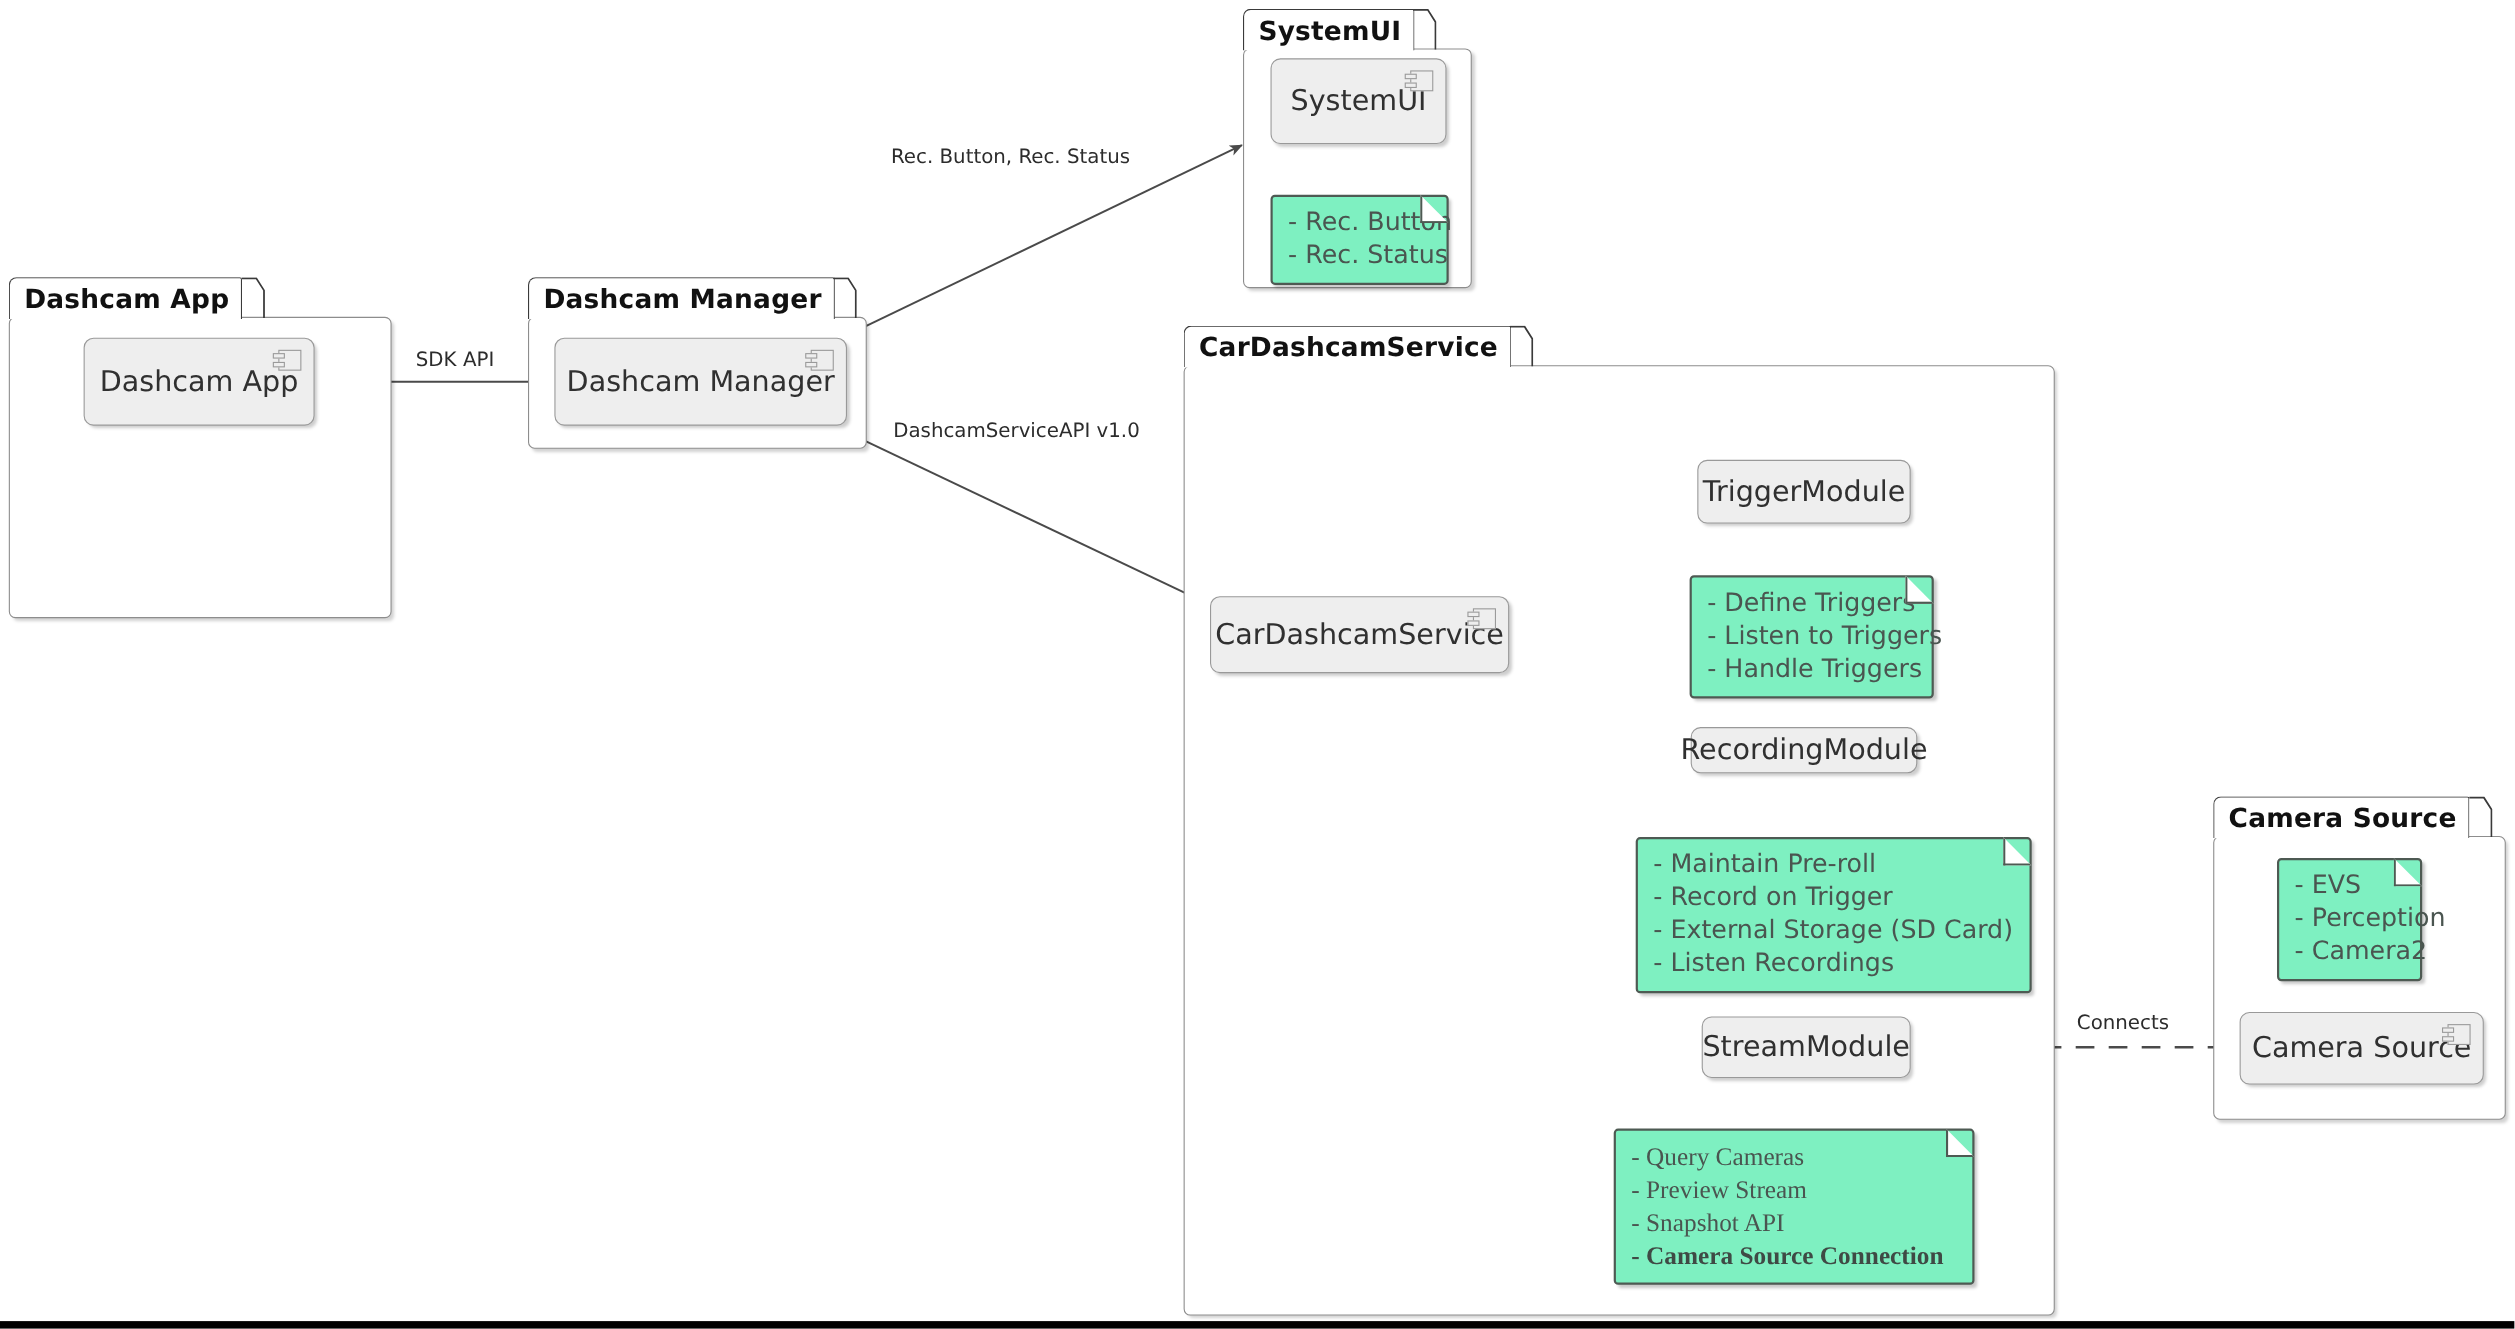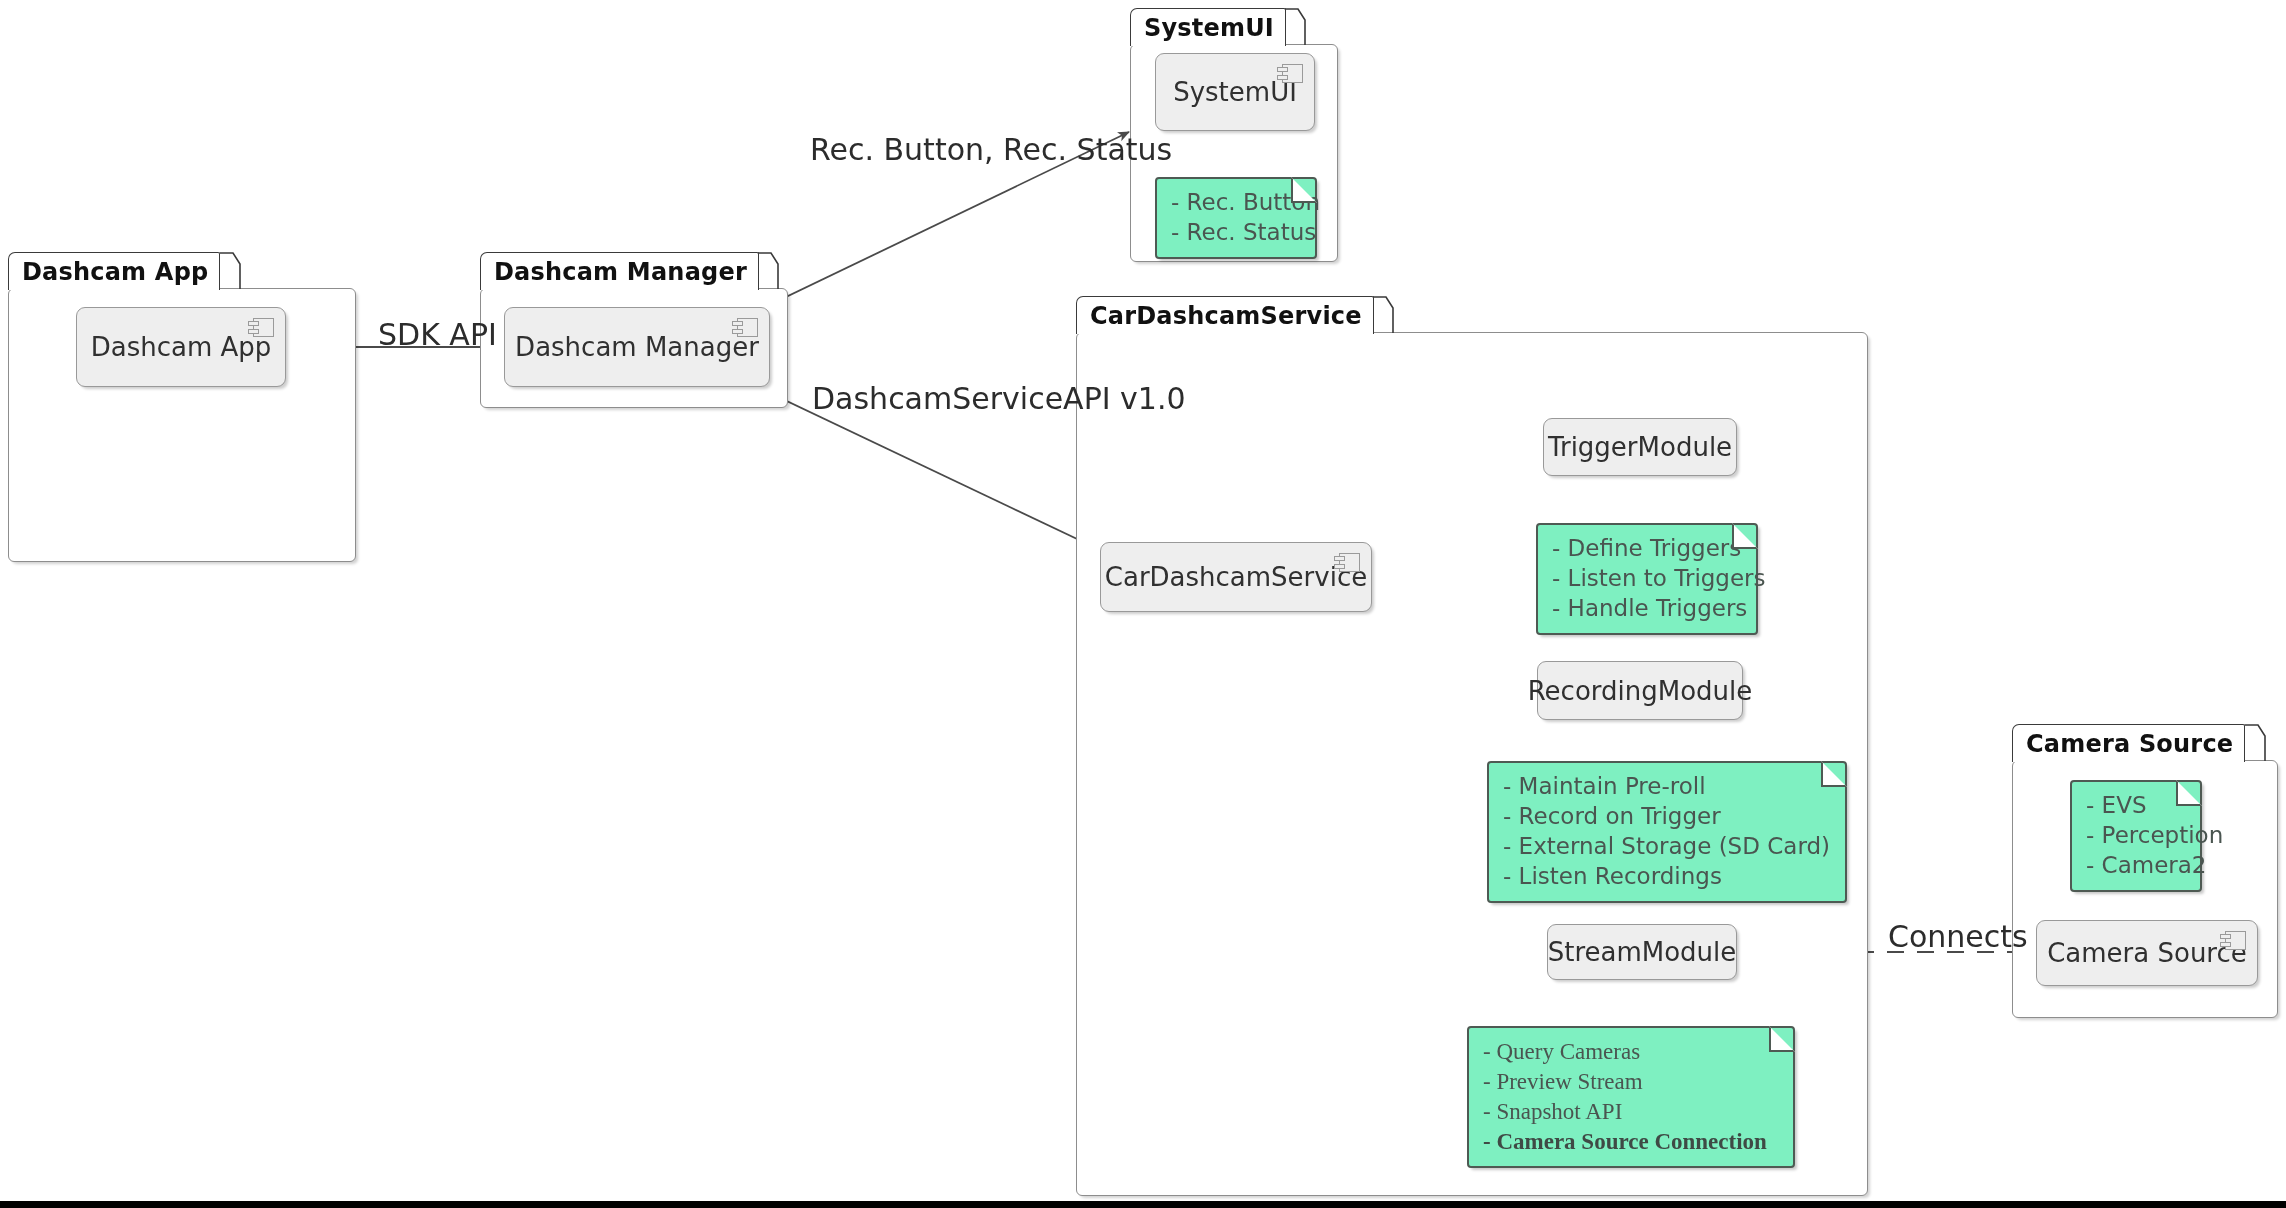--- a/index.html
+++ b/index.html
@@ -71,21 +71,21 @@
     background:#ffffff;
     border-left:2px solid #4e5a53;border-bottom:2px solid #4e5a53;
     clip-path:polygon(0 0,100% 100%,0 100%);
     transform:none;
   }
   .note-line{white-space:pre;}
   .note-line.bold{font-weight:bold;color:#3f4a45;}
 
   
   .edge-label{
-    position:absolute;font-size:30px;color:#2c2c2c;white-space:nowrap;
+    position:absolute;font-size:18px;color:#2c2c2c;white-space:nowrap;
     background:transparent;z-index:7;
   }
 
   .bottombar{
     position:absolute;left:0;bottom:0;width:2286px;height:7px;background:#000000;
     z-index:20;
   }
 </style>
 </head>
 <body>
@@ -226,21 +226,21 @@
   <div class="comp" style="left:1543px;top:418px;width:194px;height:58px;">
     <span class="comp-label">TriggerModule</span>
   </div>
   <div class="note" style="left:1536px;top:523px;width:222px;">
     <span class="fold"></span>
     <div class="note-line">- Define Triggers</div>
     <div class="note-line">- Listen to Triggers</div>
     <div class="note-line">- Handle Triggers</div>
   </div>
 
-  <div class="comp" style="left:1537px;top:661px;width:206px;height:59px;">
+  <div class="comp" style="left:1537px;top:661px;width:206px;height:42px;">
     <span class="comp-label">RecordingModule</span>
   </div>
   <div class="note" style="left:1487px;top:761px;width:360px;">
     <span class="fold"></span>
     <div class="note-line">- Maintain Pre-roll</div>
     <div class="note-line">- Record on Trigger</div>
     <div class="note-line">- External Storage (SD Card)</div>
     <div class="note-line">- Listen Recordings</div>
   </div>
 

